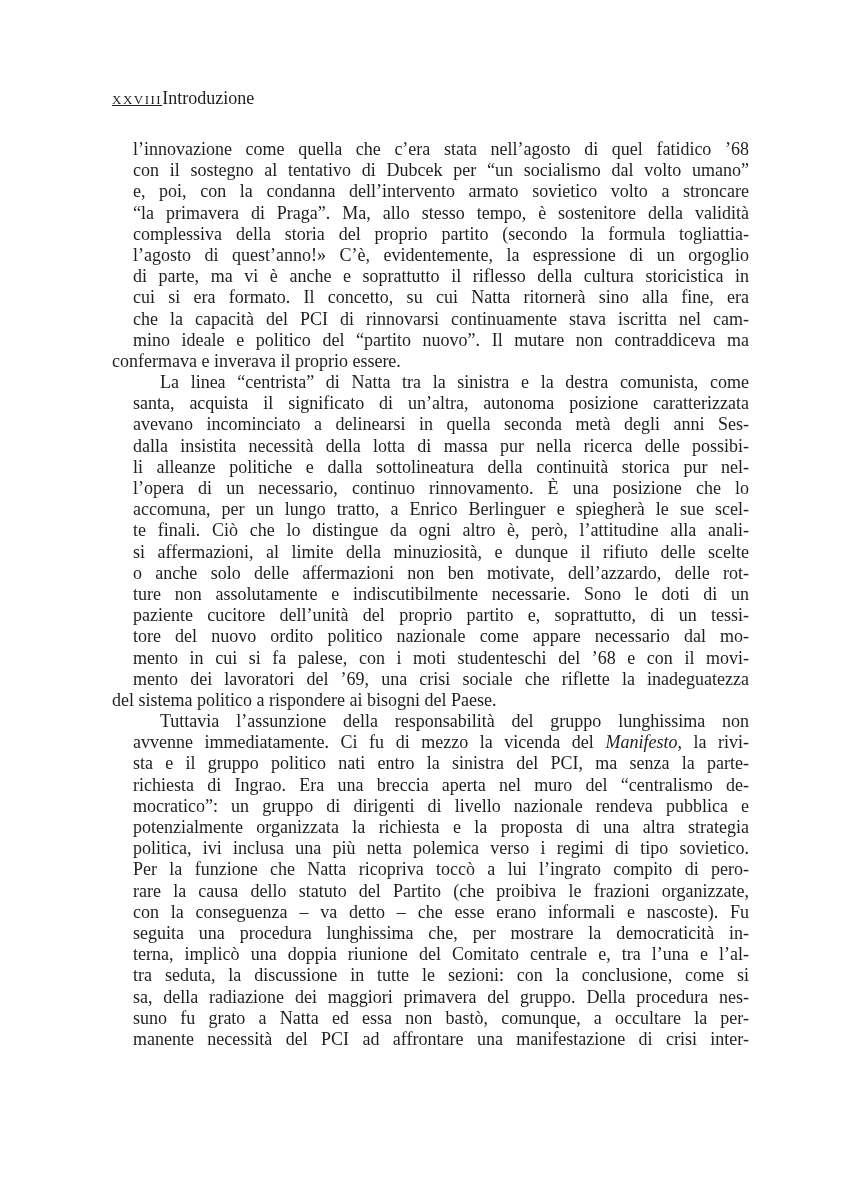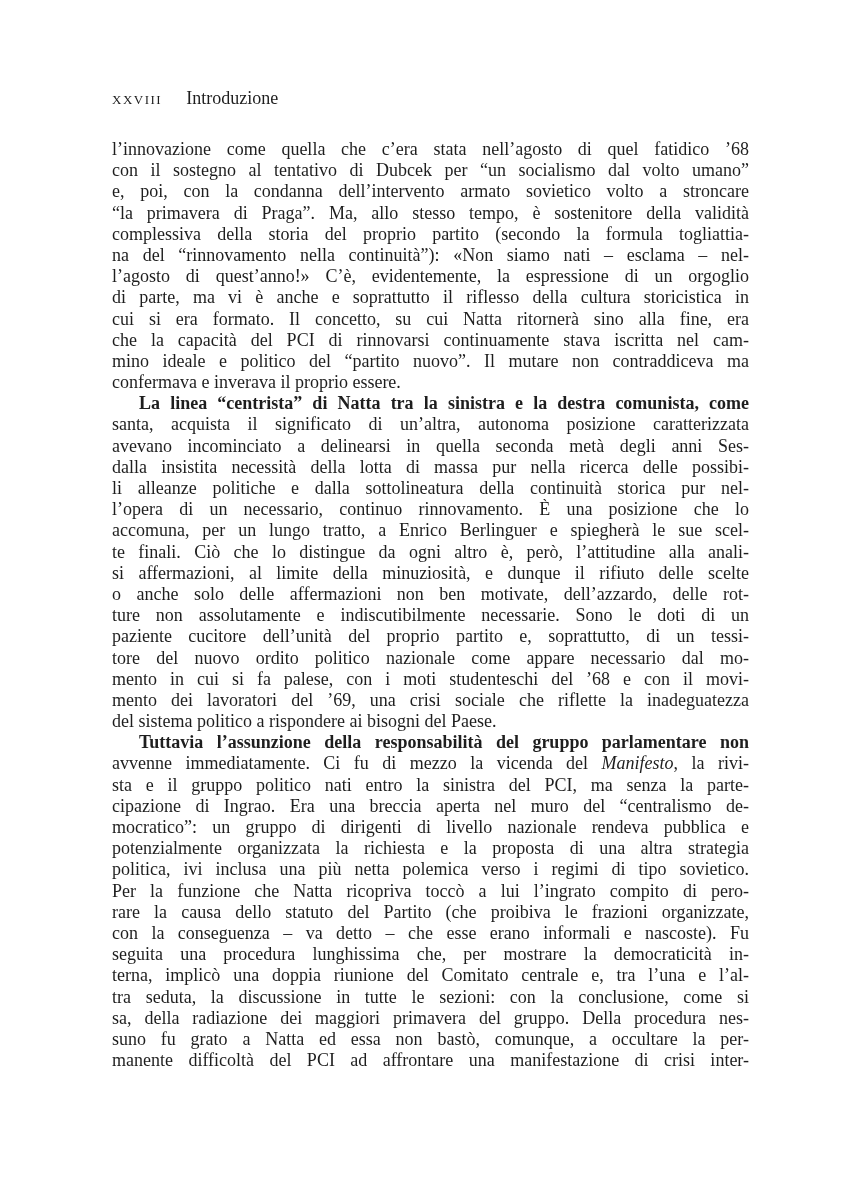--- a/index.html
+++ b/index.html
@@ -23,60 +23,59 @@
   }
   .running-header {
     font-size: 18px;
     line-height: 21px;
     margin-bottom: 30px;
     white-space: nowrap;
   }
   .pagenum {
     font-variant: small-caps;
     letter-spacing: 1.5px;
+    text-decoration: underline;
   }
   .header-title {
-    margin-left: 24px;
   }
   .text-block {
     width: 637px;
   }
   .paragraph {
     margin: 0;
   }
   .line {
     font-size: 18px;
     line-height: 21.2px;
     height: 21.2px;
     overflow: hidden;
   }
   .line.j {
     text-align: justify;
     text-align-last: justify;
+    margin-left: 21px;
   }
   .line.indent {
     text-indent: 27px;
-    font-weight: bold;
   }
 </style>
 </head>
 <body>
 
 <div class="page">
   <div class="running-header">
     <span class="pagenum">xxviii</span><span class="header-title">Introduzione</span>
   </div>
   <div class="text-block">
       <div class="paragraph">
         <div class="line j"><span>l’innovazione come quella che c’era stata nell’agosto di quel fatidico ’68</span></div>
         <div class="line j"><span>con il sostegno al tentativo di Dubcek per “un socialismo dal volto umano”</span></div>
         <div class="line j"><span>e, poi, con la condanna dell’intervento armato sovietico volto a stroncare</span></div>
         <div class="line j"><span>“la primavera di Praga”. Ma, allo stesso tempo, è sostenitore della validità</span></div>
         <div class="line j"><span>complessiva della storia del proprio partito (secondo la formula togliattia-</span></div>
-        <div class="line j"><span>na del “rinnovamento nella continuità”): «Non siamo nati – esclama – nel-</span></div>
         <div class="line j"><span>l’agosto di quest’anno!» C’è, evidentemente, la espressione di un orgoglio</span></div>
         <div class="line j"><span>di parte, ma vi è anche e soprattutto il riflesso della cultura storicistica in</span></div>
         <div class="line j"><span>cui si era formato. Il concetto, su cui Natta ritornerà sino alla fine, era</span></div>
         <div class="line j"><span>che la capacità del PCI di rinnovarsi continuamente stava iscritta nel cam-</span></div>
         <div class="line j"><span>mino ideale e politico del “partito nuovo”. Il mutare non contraddiceva ma</span></div>
         <div class="line"><span>confermava e inverava il proprio essere.</span></div>
       </div>
       <div class="paragraph">
         <div class="line j indent"><span>La linea “centrista” di Natta tra la sinistra e la destra comunista, come</span></div>
         <div class="line j"><span>santa, acquista il significato di un’altra, autonoma posizione caratterizzata</span></div>
@@ -89,31 +88,31 @@
         <div class="line j"><span>si affermazioni, al limite della minuziosità, e dunque il rifiuto delle scelte</span></div>
         <div class="line j"><span>o anche solo delle affermazioni non ben motivate, dell’azzardo, delle rot-</span></div>
         <div class="line j"><span>ture non assolutamente e indiscutibilmente necessarie. Sono le doti di un</span></div>
         <div class="line j"><span>paziente cucitore dell’unità del proprio partito e, soprattutto, di un tessi-</span></div>
         <div class="line j"><span>tore del nuovo ordito politico nazionale come appare necessario dal mo-</span></div>
         <div class="line j"><span>mento in cui si fa palese, con i moti studenteschi del ’68 e con il movi-</span></div>
         <div class="line j"><span>mento dei lavoratori del ’69, una crisi sociale che riflette la inadeguatezza</span></div>
         <div class="line"><span>del sistema politico a rispondere ai bisogni del Paese.</span></div>
       </div>
       <div class="paragraph">
-        <div class="line j indent"><span>Tuttavia l’assunzione della responsabilità del gruppo parlamentare non</span></div>
+        <div class="line j indent"><span>Tuttavia l’assunzione della responsabilità del gruppo lunghissima non</span></div>
         <div class="line j"><span>avvenne immediatamente. Ci fu di mezzo la vicenda del </span><i>Manifesto</i><span>, la rivi-</span></div>
         <div class="line j"><span>sta e il gruppo politico nati entro la sinistra del PCI, ma senza la parte-</span></div>
-        <div class="line j"><span>cipazione di Ingrao. Era una breccia aperta nel muro del “centralismo de-</span></div>
+        <div class="line j"><span>richiesta di Ingrao. Era una breccia aperta nel muro del “centralismo de-</span></div>
         <div class="line j"><span>mocratico”: un gruppo di dirigenti di livello nazionale rendeva pubblica e</span></div>
         <div class="line j"><span>potenzialmente organizzata la richiesta e la proposta di una altra strategia</span></div>
         <div class="line j"><span>politica, ivi inclusa una più netta polemica verso i regimi di tipo sovietico.</span></div>
         <div class="line j"><span>Per la funzione che Natta ricopriva toccò a lui l’ingrato compito di pero-</span></div>
         <div class="line j"><span>rare la causa dello statuto del Partito (che proibiva le frazioni organizzate,</span></div>
         <div class="line j"><span>con la conseguenza – va detto – che esse erano informali e nascoste). Fu</span></div>
         <div class="line j"><span>seguita una procedura lunghissima che, per mostrare la democraticità in-</span></div>
         <div class="line j"><span>terna, implicò una doppia riunione del Comitato centrale e, tra l’una e l’al-</span></div>
         <div class="line j"><span>tra seduta, la discussione in tutte le sezioni: con la conclusione, come si</span></div>
         <div class="line j"><span>sa, della radiazione dei maggiori primavera del gruppo. Della procedura nes-</span></div>
         <div class="line j"><span>suno fu grato a Natta ed essa non bastò, comunque, a occultare la per-</span></div>
-        <div class="line j"><span>manente difficoltà del PCI ad affrontare una manifestazione di crisi inter-</span></div>
+        <div class="line j"><span>manente necessità del PCI ad affrontare una manifestazione di crisi inter-</span></div>
       </div>
     </div>
 </div>
 
 </body></html>

